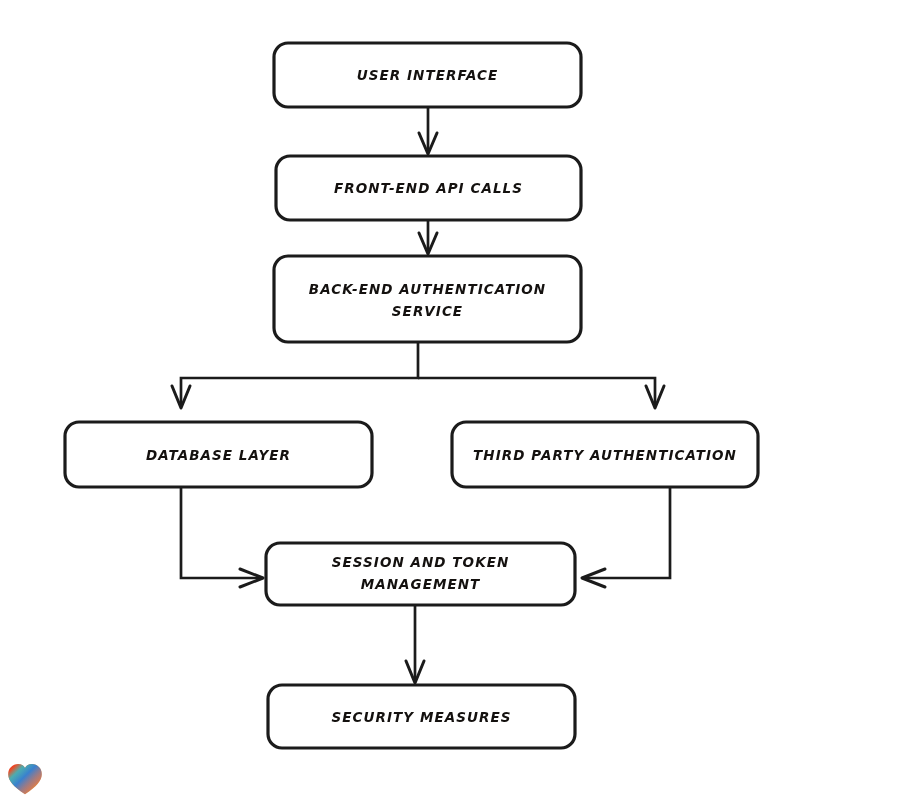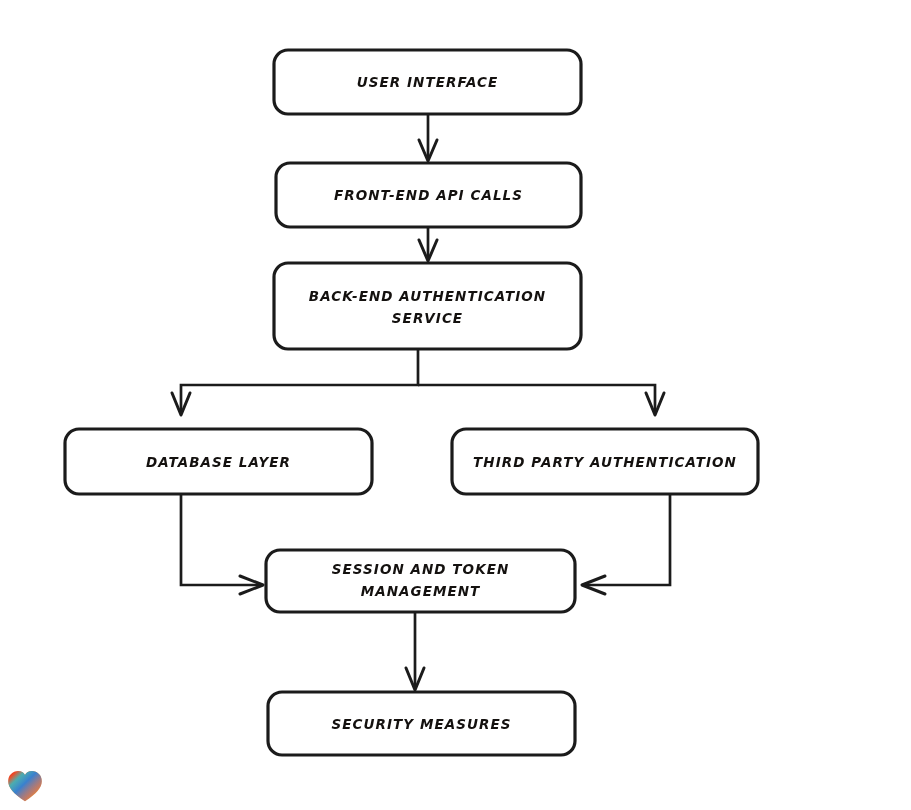--- a/index.html
+++ b/index.html
@@ -9,21 +9,21 @@
   }
   body {
     width: 911px;
     height: 810px;
     position: relative;
     overflow: hidden;
     font-family: "DejaVu Sans", sans-serif;
   }
   #diagram-root {
     position: absolute;
-    top: 7px;
+    top: 0;
     left: 0;
     width: 911px;
     height: 592px;
   }
   svg.flow-canvas {
     display: block;
     width: 911px;
     height: 810px;
   }
   .node-shape {

